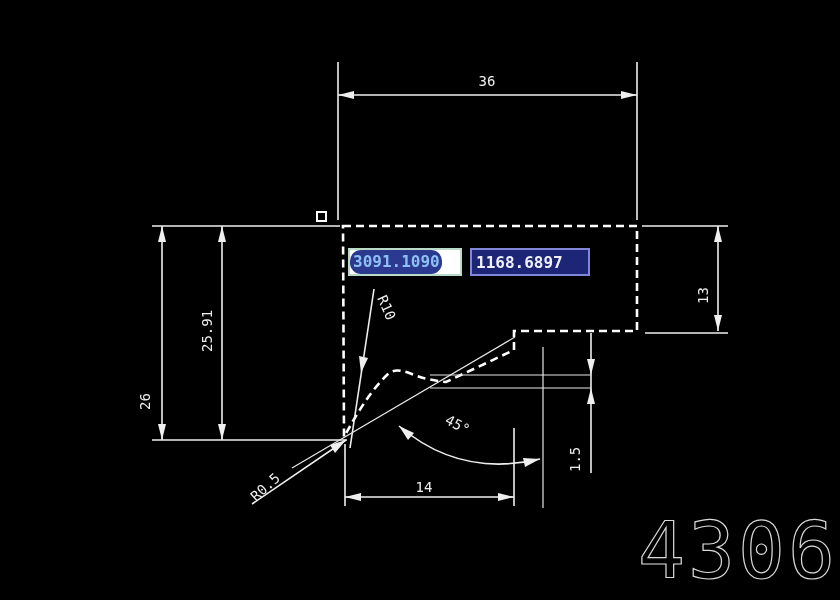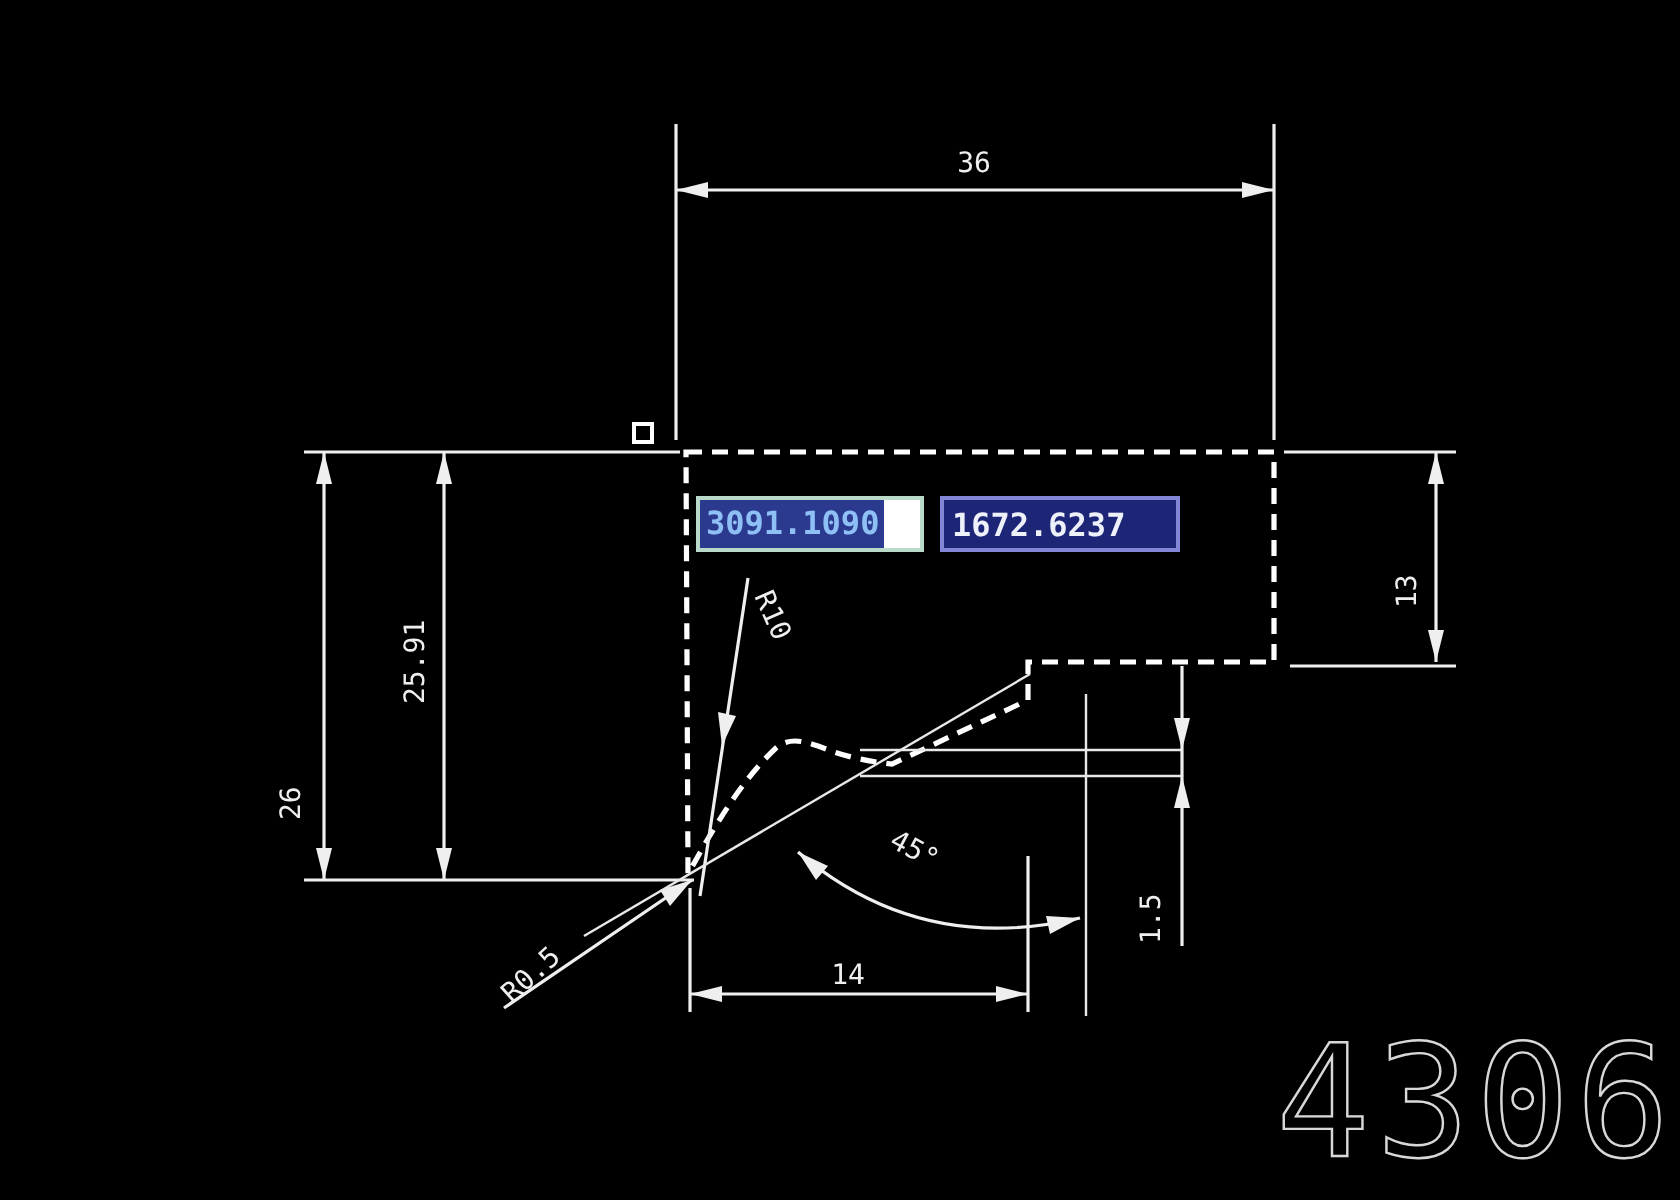--- a/index.html
+++ b/index.html
@@ -5,21 +5,21 @@
   html,body{margin:0;padding:0;background:#000;width:840px;height:600px;overflow:hidden;}
   .stage{position:relative;width:692px;height:600px;background:#000;font-family:"DejaVu Sans Mono",monospace;}
   svg{position:absolute;left:0;top:0;}
   .dimtext{fill:#efefef;font-family:"DejaVu Sans Mono",monospace;font-size:14px;}
   .dimline{stroke:#efefef;stroke-width:1.6;fill:none;}
   .thinline{stroke:#e8e8e8;stroke-width:1.2;fill:none;}
   .arrow{fill:#efefef;stroke:none;}
   .coord-box{position:absolute;height:24px;display:flex;align-items:center;
              font-family:"DejaVu Sans Mono",monospace;font-size:16px;font-weight:bold;}
   .coord-x{left:348px;top:248px;width:110px;background:#ffffff;border:2px solid #b9d9c9;}
-  .coord-x .sel{background:#2b3a8e;color:#8fc0f5;padding:2px 2px 2px 3px;height:20px;line-height:20px;}
+  .coord-x .sel{background:#2b3a8e;color:#8fc0f5;padding:2px 2px 2px 3px;height:20px;line-height:20px;border-radius:11px;}
   .coord-y{left:470px;top:248px;width:112px;background:#1d2577;border:2px solid #8187d6;color:#eef0fa;padding-left:4px;}
   .partnum-text{font-family:"DejaVu Sans Mono",monospace;}
 </style>
 </head>
 <body>
 
 <div class="stage">
 
   <svg width="840" height="600" viewBox="0 0 840 600">
 
@@ -103,16 +103,16 @@
       <text class="dimtext" transform="translate(444,423) rotate(28)">45°</text>
     </g>
 
     <text class="partnum-text" x="638" y="578" font-size="78" letter-spacing="3" fill="none" stroke="#d8d8d8" stroke-width="1.2">4306</text>
   </svg>
 
   <div class="coord-box coord-x">
     <span class="sel">3091.1090</span>
   </div>
   <div class="coord-box coord-y">
-    <span>1672.6237</span>
+    <span>1168.6897</span>
   </div>
 
 </div>
 
 </body></html>

